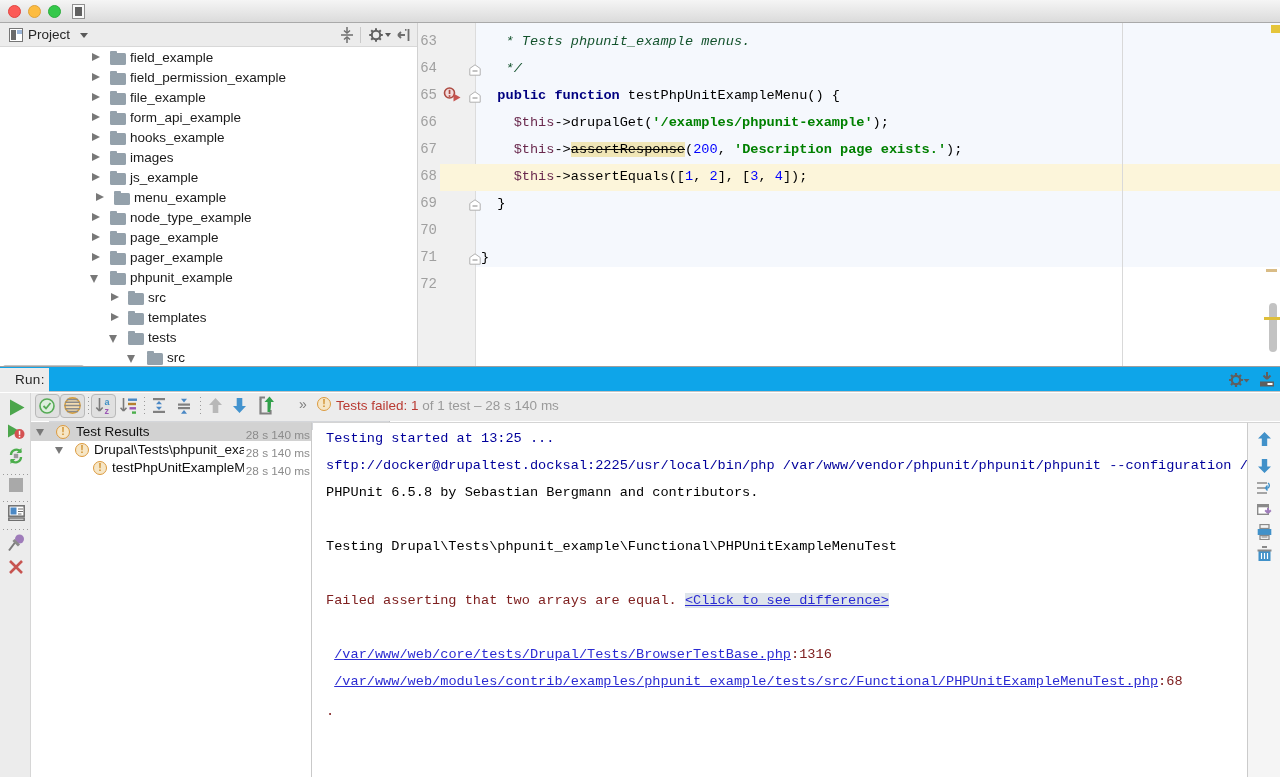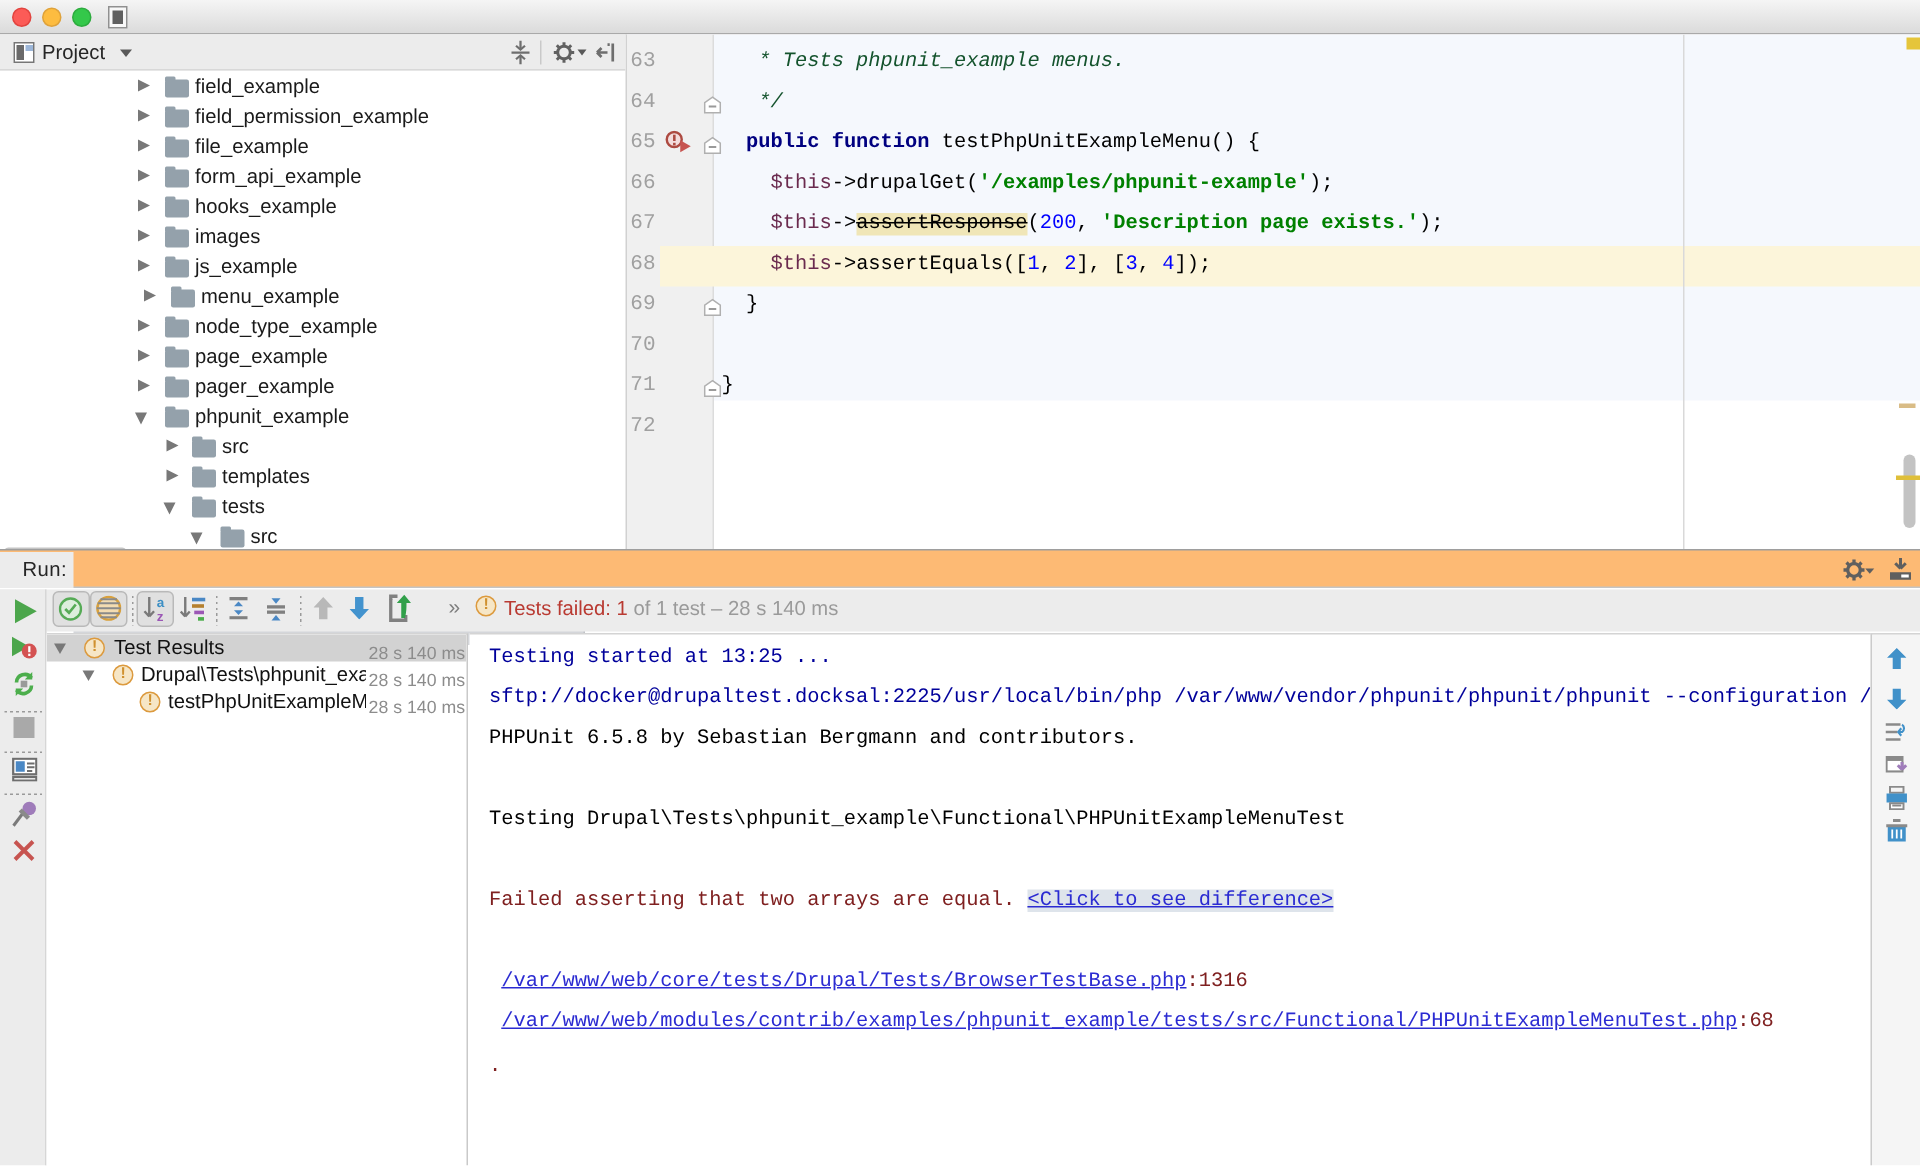--- a/index.html
+++ b/index.html
@@ -32,21 +32,21 @@
 #code { position:absolute; left:63px; top:5px; color:#000; }
 #margin-line { position:absolute; left:704px; top:0; width:1px; height:343px; background:#d9d9d9; }
 .kw { color:#000080; font-weight:bold; }
 .str { color:#008000; font-weight:bold; }
 .num { color:#0000ff; }
 .thisv { color:#6a2a4e; }
 .cmt { color:#14532d; font-style:italic; }
 .depr { background:#f0e6b7; text-decoration:line-through; }
 
 #runpanel { position:absolute; left:0; top:366px; width:1280px; height:411px; font-size:13.5px; }
-#tabbar { position:absolute; left:0; top:0; width:1280px; height:26px; background:#fdba74; border-top:1px solid #9e9e9e; border-bottom:1px solid #c4c4c4; }
+#tabbar { position:absolute; left:0; top:0; width:1280px; height:26px; background:#0ea5e9; border-top:1px solid #9e9e9e; border-bottom:1px solid #c4c4c4; }
 #tabbar .runlbl { position:absolute; left:15px; top:5px; font-size:13.5px; color:#262626; letter-spacing:0.3px; }
 #tab1 { position:absolute; left:49px; top:1px; width:341px; height:30px; background:#d4d6da; border-right:1px solid #c0c2c6;margin-top:32px; }
 #tab1 .t { position:absolute; left:19px; top:5px; font-size:13px; color:#111; white-space:nowrap; }
 #toolbar { position:absolute; left:0; top:27px; width:1280px; height:28px; background:#ececec; }
 .tbtn { position:absolute; top:1px; height:24px; background:#e0e0e0; border:1px solid #b9b9b9; border-radius:4px; }
 .dotsep { position:absolute; top:4px; width:1px; height:20px; background:repeating-linear-gradient(#9a9a9a 0 1.5px, transparent 1.5px 4px); }
 #leftstrip { position:absolute; left:0; top:27px; width:31px; height:384px; background:#ececec; border-right:1px solid #d6d6d6; }
 #testtree { position:absolute; left:31px; top:56px; width:281px; height:355px; background:#fff; border-right:1px solid #c9c9c9; overflow:hidden; border-top:1px solid #d4d4d4; }
 .ttrow { position:absolute; left:0; width:100%; height:18px; line-height:18px; font-size:13.5px; color:#111; white-space:nowrap; }
 .ttime { position:absolute; top:2.5px; font-size:11.8px; color:#8c8c8c; }

